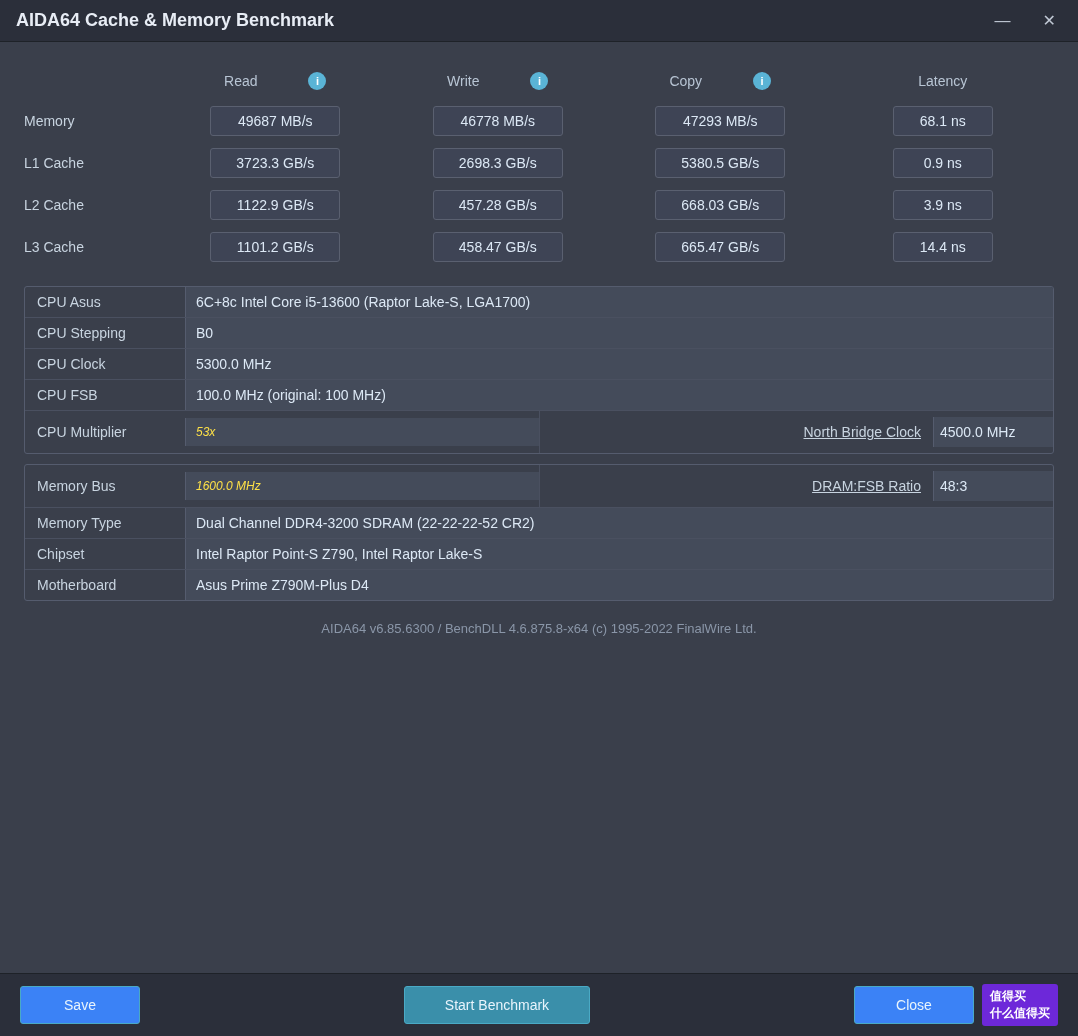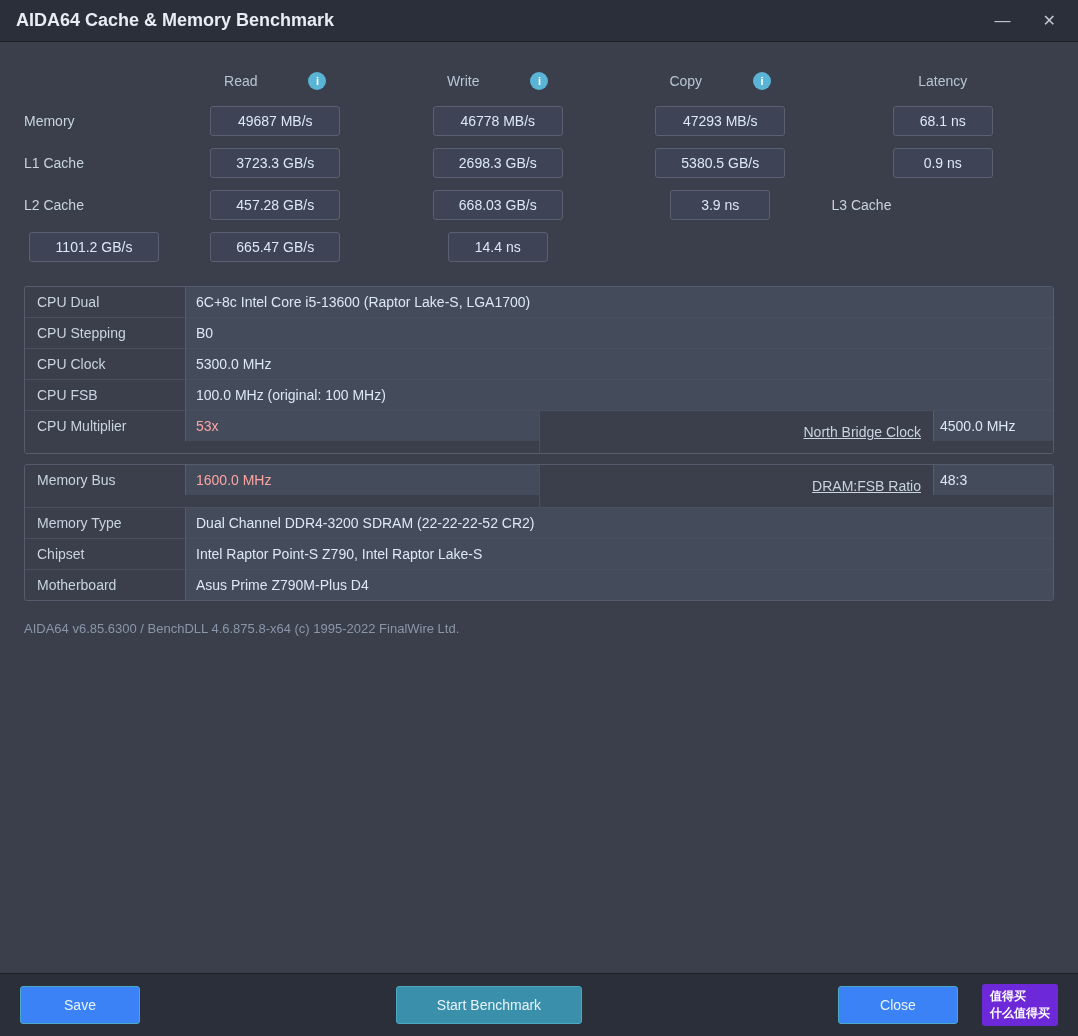--- a/index.html
+++ b/index.html
@@ -137,34 +137,35 @@
     }
     .info-row-split {
       display: flex;
       align-items: stretch;
       border-bottom: 1px solid #4a5060;
     }
     .info-row-split:last-child { border-bottom: none; }
     .info-half {
       display: flex;
       flex: 1;
-      align-items: flex-start;
+      align-items: center;
     }
     .info-half + .info-half {
       border-left: 1px solid #4a5060;
     }
     .info-value-small {
       padding: 7px 10px;
       background: #444b5a;
-      color: #fca5a5;
-      font-size: 14px;
+      color: #fde047;
+      font-size: 12px;
       display: flex;
       align-items: center;
       border-left: 1px solid #555c6e;
       flex: 1;
+      font-style: italic;
     }
     .info-label-right {
       color: #c8d4e0;
       padding: 13px 12px;
       font-size: 14px;
       display: flex;
       align-items: center;
       white-space: nowrap;
       text-decoration: underline;
     }
@@ -173,20 +174,21 @@
       background: #444b5a;
       color: #dce8f5;
       font-size: 14px;
       display: flex;
       align-items: center;
       border-left: 1px solid #555c6e;
       min-width: 120px;
     }
 
     .footer-text {
+      text-align: center;
       color: #8a96a8;
       font-size: 13px;
       padding: 10px 0 8px 0;
     }
 
     
     .bottom-bar {
       background: #2b2f3a;
       border-top: 1px solid #1e2228;
       display: flex;
@@ -277,44 +279,50 @@
     </div>
     <div class="bench-value-cell">
       <div class="bench-value-box">5380.5 GB/s</div>
     </div>
     <div class="bench-value-cell">
       <div class="bench-value-box latency">0.9 ns</div>
     </div>
 
     <div class="bench-row-label">L2 Cache</div>
     <div class="bench-value-cell">
+      <div class="bench-value-box">1122.9 GB/s</div>
+    </div>
+    <div class="bench-value-cell">
       <div class="bench-value-box">457.28 GB/s</div>
     </div>
     <div class="bench-value-cell">
       <div class="bench-value-box">668.03 GB/s</div>
     </div>
     <div class="bench-value-cell">
       <div class="bench-value-box latency">3.9 ns</div>
     </div>
 
     <div class="bench-row-label">L3 Cache</div>
     <div class="bench-value-cell">
       <div class="bench-value-box">1101.2 GB/s</div>
     </div>
     <div class="bench-value-cell">
+      <div class="bench-value-box">458.47 GB/s</div>
+    </div>
+    <div class="bench-value-cell">
       <div class="bench-value-box">665.47 GB/s</div>
     </div>
     <div class="bench-value-cell">
       <div class="bench-value-box latency">14.4 ns</div>
     </div>
   </div>
 
   <div class="info-block">
     <div class="info-row">
-      <span class="info-label">CPU Dual</span>
+      <span class="info-label">CPU Asus</span>
       <span class="info-value">6C+8c Intel Core i5-13600  (Raptor Lake-S, LGA1700)</span>
     </div>
     <div class="info-row">
       <span class="info-label">CPU Stepping</span>
       <span class="info-value">B0</span>
     </div>
     <div class="info-row">
       <span class="info-label">CPU Clock</span>
       <span class="info-value">5300.0 MHz</span>
     </div>
@@ -358,21 +366,21 @@
       <span class="info-value">Asus Prime Z790M-Plus D4</span>
     </div>
   </div>
 
   <div class="footer-text">AIDA64 v6.85.6300 / BenchDLL 4.6.875.8-x64  (c) 1995-2022 FinalWire Ltd.</div>
 </div>
 
 <div class="bottom-bar">
   <button class="action-btn">Save</button>
   <button class="action-btn primary">Start Benchmark</button>
-  <div style="display:flex; align-items:center; gap:24px;">
+  <div style="display:flex; align-items:center; gap:8px;">
     <button class="action-btn">Close</button>
     <div class="watermark">
       <div class="watermark-box">
         <div>值得买</div>
         <div>什么值得买</div>
       </div>
     </div>
   </div>
 </div>
 

